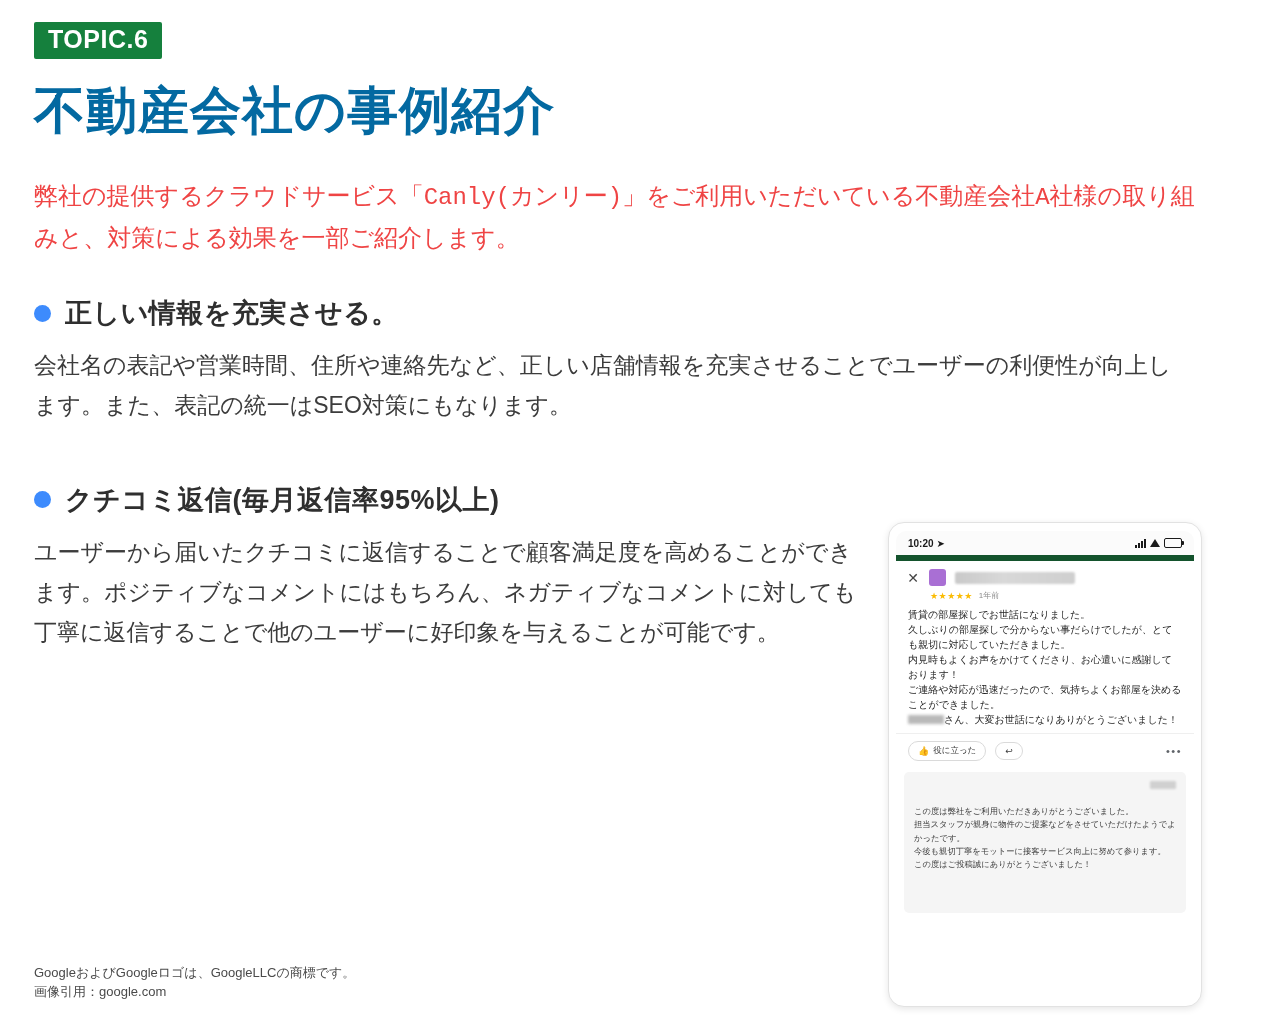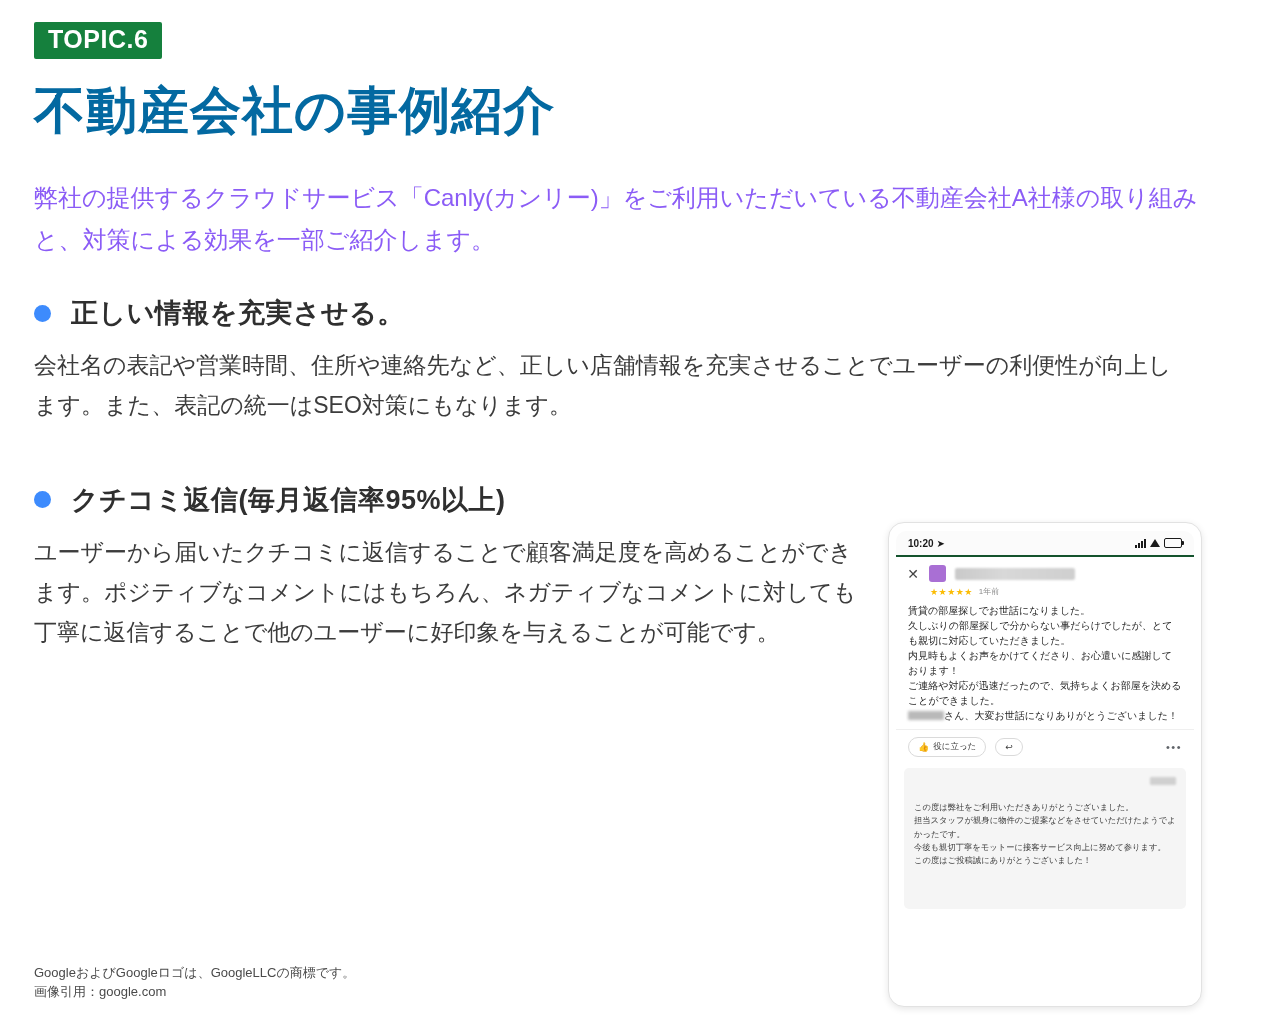--- a/index.html
+++ b/index.html
@@ -38,33 +38,34 @@
     color: #0369a1;
     font-size: 51px;
     font-weight: bold;
     letter-spacing: 1px;
     line-height: 1.1;
   }
   .lead {
     margin-top: 38px;
     font-size: 24px;
     line-height: 1.75;
-    color: #8b5cf6;
+    color: #ef4444;
     max-width: 1175px;
+    font-family: Liberation Mono, monospace;
   }
   .section {
     margin-top: 34px;
   }
   .section.second {
     margin-top: 56px;
   }
   .section-head {
     display: flex;
     align-items: center;
-    gap: 20px;
+    gap: 14px;
     font-size: 27px;
     font-weight: bold;
     color: #2f2f2f;
     letter-spacing: 0.5px;
   }
   .bullet-dot {
     width: 17px;
     height: 17px;
     border-radius: 50%;
     background: #3d8bfd;
@@ -113,21 +114,21 @@
     position: relative;
     font-size: 9px;
   }
   .status-bar {
     height: 24px;
     background: #fbfbfb;
     display: flex;
     align-items: center;
     justify-content: space-between;
     padding: 0 12px;
-    border-bottom: 2px solid #14532d;
+    border-bottom: 6px solid #14532d;
     font-size: 10px;
     font-weight: bold;
     color: #1a1a1a;
   }
   .status-left { display: flex; align-items: center; gap: 3px; }
   .status-right { display: flex; align-items: center; gap: 4px; }
   .bars { display: inline-flex; align-items: flex-end; gap: 1px; height: 9px; }
   .bars i { display: block; width: 2px; background: #1a1a1a; }
   .bars i:nth-child(1) { height: 3px; }
   .bars i:nth-child(2) { height: 5px; }

